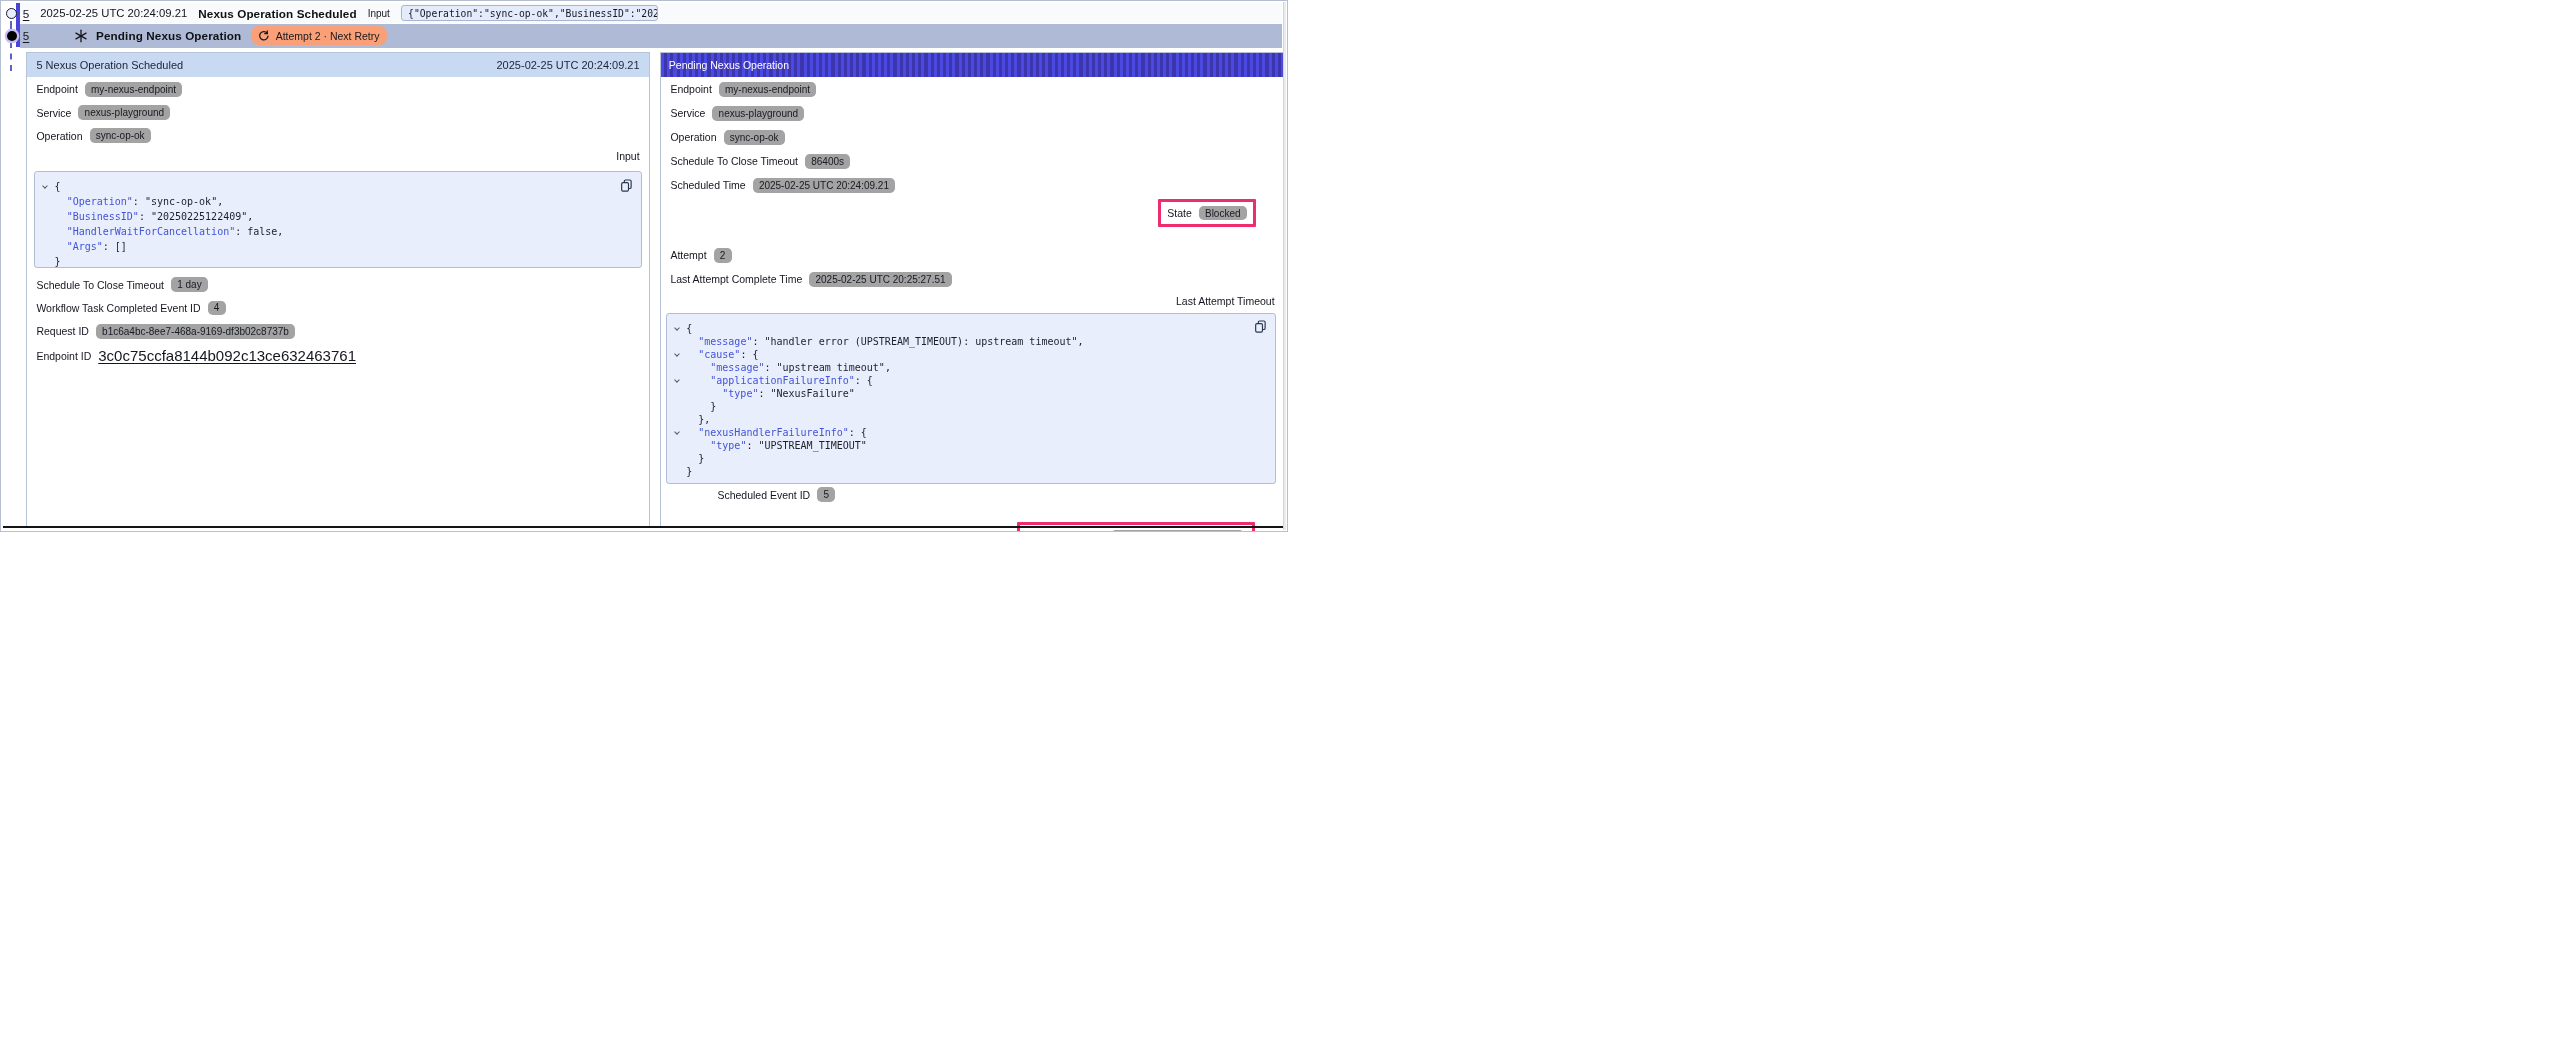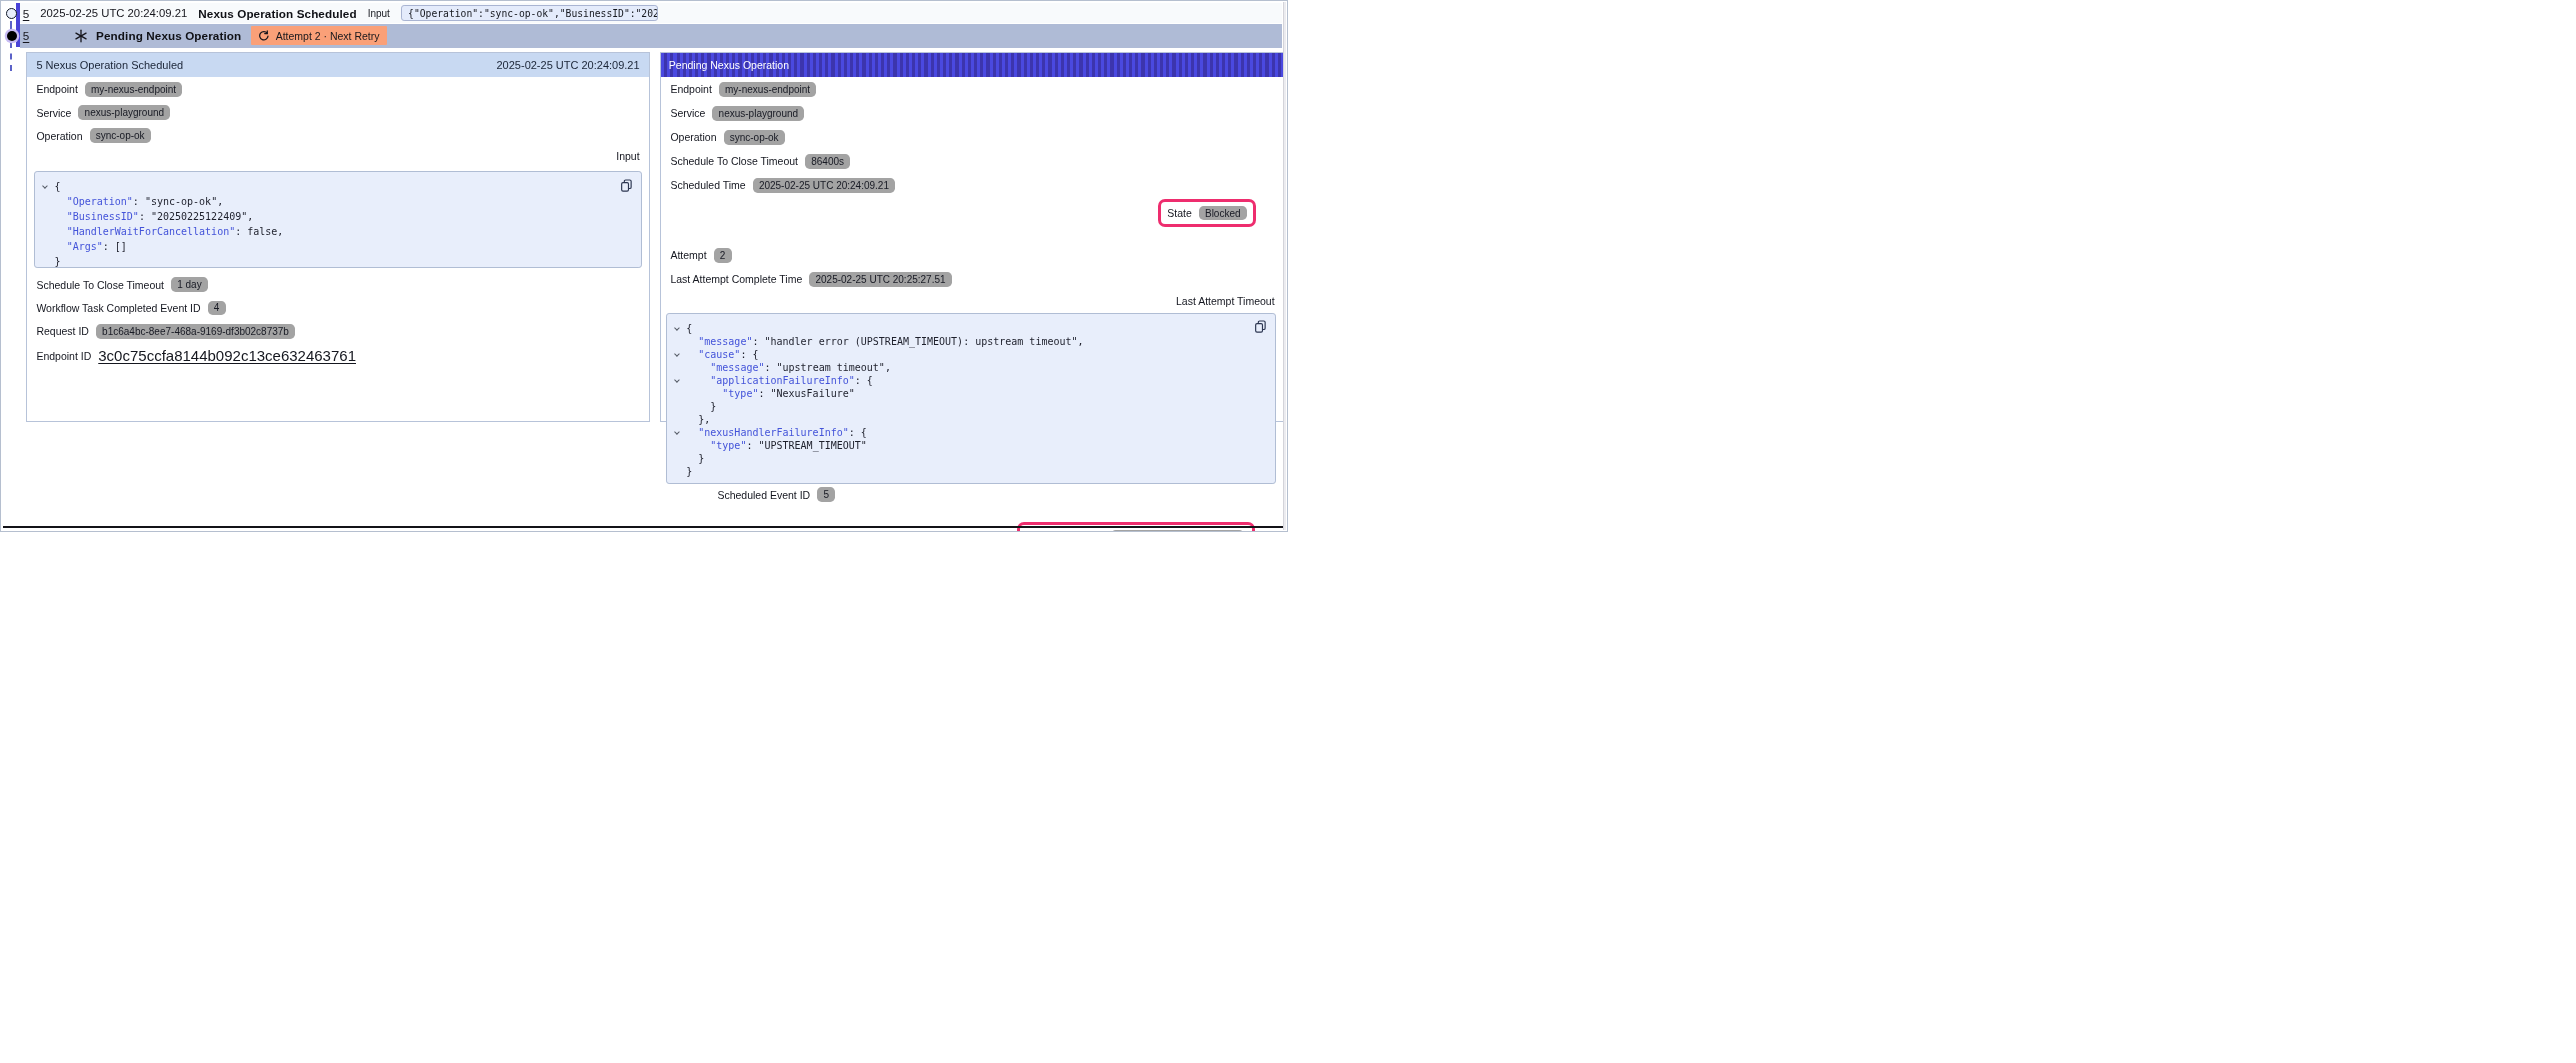--- a/index.html
+++ b/index.html
@@ -24,33 +24,33 @@
   .inp-label { font-size:10px; color:#16181f; }
   .inp-chip {
     font-family:"DejaVu Sans Mono", monospace; font-size:9.7px; color:#16181f;
     background:#e4ebfb; border:0.8px solid #a9b4d2; border-radius:3.1px;
     height:16.4px; line-height:15px; padding:0 6.2px; max-width:257px; overflow:hidden;
     white-space:nowrap; cursor:pointer;
   }
   .star-icon { margin-left:45px; display:inline-flex; }
   .row2 .evt-title { margin-left:7.8px; }
   .retry-badge {
-    margin-left:9.4px; background:#faa078; border-radius:1px; height:18.7px;
+    margin-left:9.4px; background:#faa078; border-radius:8px; height:18.7px;
     display:inline-flex; align-items:center; gap:5.5px; padding:0 7.8px;
     font-size:10.5px; color:#18181d;
   }
   
   .tl-bar { position:absolute; left:15px; top:2.3px; width:3.9px; height:44px; background:#4a44d8; z-index:3; }
   .tl-circle { position:absolute; left:4.7px; top:7px; width:11px; height:11px; border:1.6px solid #111827; border-radius:50%; background:#e8eefb; z-index:4; }
   .tl-dot { position:absolute; left:5.5px; top:30px; width:10px; height:10px; background:#000; border-radius:50%; box-shadow:0 0 0 2.3px #c8bcf4; z-index:4; }
   .tl-dash { position:absolute; left:8.6px; width:0; border-left:2.3px dashed #5b62c8; z-index:2; }
   .dash1 { top:19.5px; height:9.4px; }
   .dash2 { top:41px; height:29px; }
   
-  .panel { position:absolute; top:51px; height:370px; background:#fff; border:0.8px solid #b7c3d9; z-index:2; }
+  .panel { position:absolute; top:51px; height:475px; background:#fff; border:0.8px solid #b7c3d9; z-index:2; }
   .panel-left  { left:25px;  width:624px; }
   .panel-right { left:659px; width:625px; }
   .panel-header {
     height:24px; display:flex; justify-content:space-between; align-items:center;
     padding:0 9.4px; background:#c8d9f2; font-size:11px; font-weight:500; color:#1b2537;
   }
   .panel-header.pending {
     background:repeating-linear-gradient(90deg,#4a49e0 0 3.1px,#3c35ad 3.1px 6.2px);
     color:#fff; justify-content:flex-start; padding-left:7.8px; font-size:10.5px;
   }
@@ -74,21 +74,21 @@
   .code-right { margin:3.9px -1.6px 0 -4.7px; height:171px; padding:8.6px 7.8px 0; }
   .code-right .code-line { line-height:13px; }
   .code-line { display:flex; white-space:pre; }
   .chev { width:11.7px; flex:none; display:inline-flex; align-items:center; }
   .chev i { display:block; width:3.9px; height:3.9px; border-right:1.2px solid #555b66; border-bottom:1.2px solid #555b66; transform:rotate(45deg) translate(-0.8px,-0.8px); }
   .jkey { color:#4353d9; }
   .copy-btn { position:absolute; top:6.2px; right:7.8px; cursor:pointer; line-height:0; }
   
   .redbox {
     position:relative; display:inline-block; background:#fff;
-    border:3.9px solid #ee2d6e; border-radius:7px; z-index:5;
+    border:3.9px solid #ee2d6e; border-radius:1px; z-index:5;
   }
   .redbox .field-row { margin-bottom:0; }
   .redbox1 { left:-18.7px; padding:2.3px 6.2px; margin-top:-1.6px; }
   .redbox2 { left:-19.5px; padding:3.9px 7.8px; margin-top:12px; }
   .after-box { margin-top:20px; }
   .sched-evt-row { margin-top:2.3px;margin-left:47px; }
   
   .black-line { position:absolute; left:2.3px; right:3.1px; top:525px; height:2.3px; background:#131318; z-index:4; }
   .scroll-strip { position:absolute; right:0.8px; top:0.8px; bottom:0.8px; width:3.1px; background:#ececf0; border-left:0.8px solid #d4d4da; z-index:6; }
 </style>

